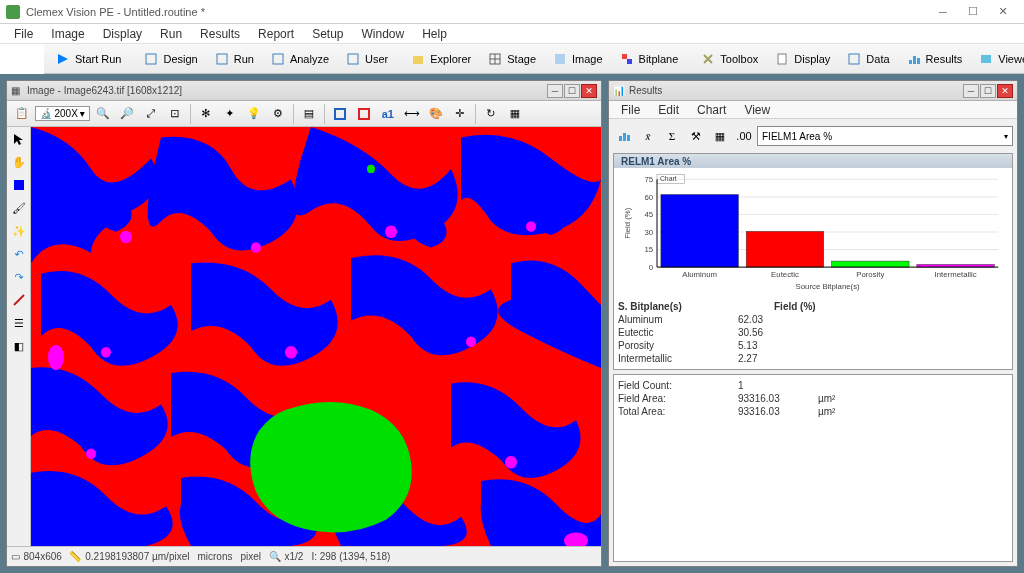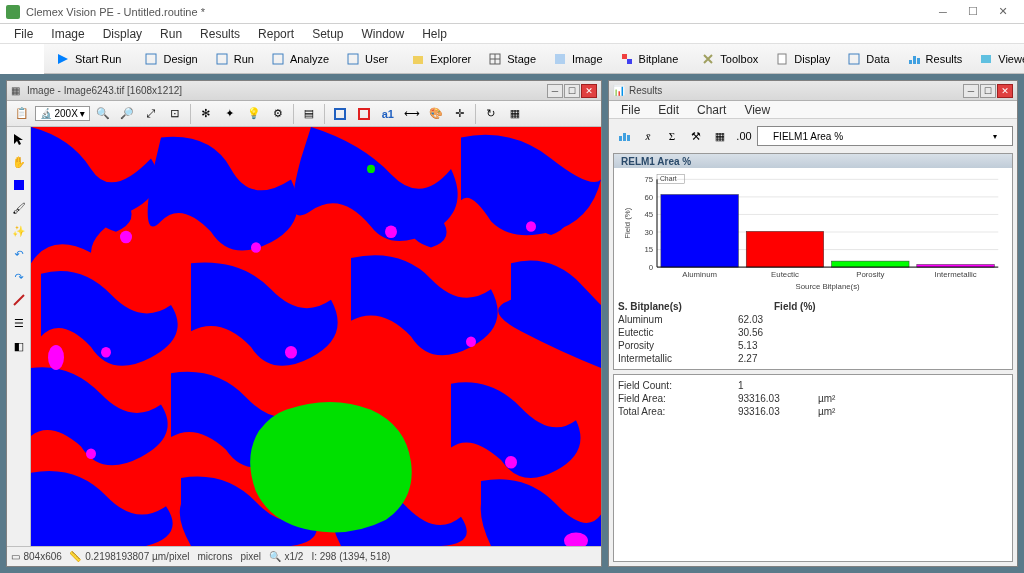--- a/index.html
+++ b/index.html
@@ -31,21 +31,21 @@
 .zoom-combo { display:flex; align-items:center; gap:2px; padding:1px 4px; background:#fff; border:1px solid #999; font-size:10px; }
 .image-area { flex:1; display:flex; background:#f0f0f0; overflow:hidden; }
 .side-tools { width:24px; background:#f0f0f0; border-right:1px solid #c0c0c0; display:flex; flex-direction:column; padding:2px; gap:3px; }
 .side-tool { width:20px; height:20px; display:flex; align-items:center; justify-content:center; }
 .canvas-wrap { flex:1; background:#000; position:relative; overflow:hidden; }
 .canvas-svg { width:100%; height:100%; display:block; }
 .statusbar { height:20px; background:#f0f0f0; border-top:1px solid #c0c0c0; display:flex; align-items:center; padding:0 4px; gap:8px; font-size:10px; color:#444; }
 .status-item { display:flex; align-items:center; gap:3px; }
 .results-body { flex:1; display:flex; flex-direction:column; padding:4px; gap:4px; overflow:hidden; }
 .results-toolbar { display:flex; align-items:center; gap:2px; height:26px; }
-.combo { flex:1; background:#fff; border:1px solid #888; height:20px; display:flex; align-items:center; padding:0 15px; font-size:10px; }
+.combo { flex:1; background:#fff; border:1px solid #888; height:20px; display:flex; align-items:center; padding:0 4px; font-size:10px; }
 .combo-arrow { margin-left:auto; font-size:8px; }
 .chart-section { border:1px solid #999; background:#fff; }
 .section-hdr { height:14px; background:linear-gradient(#d8e0e8,#c0ccd8); font-size:10px; color:#2a4a6a; padding:0 7px; display:flex; align-items:center; font-weight:bold; }
 .chart-box { height:128px; padding:4px; position:relative; background:#fff; }
 .data-table { font-size:10px; color:#333; padding:4px; line-height:1.3; }
 .dt-row { display:flex; }
 .dt-col1 { width:120px; }
 .dt-col2 { width:80px; }
 .stats-section { border:1px solid #999; background:#fff; flex:1; }
 svg { display:block; }

